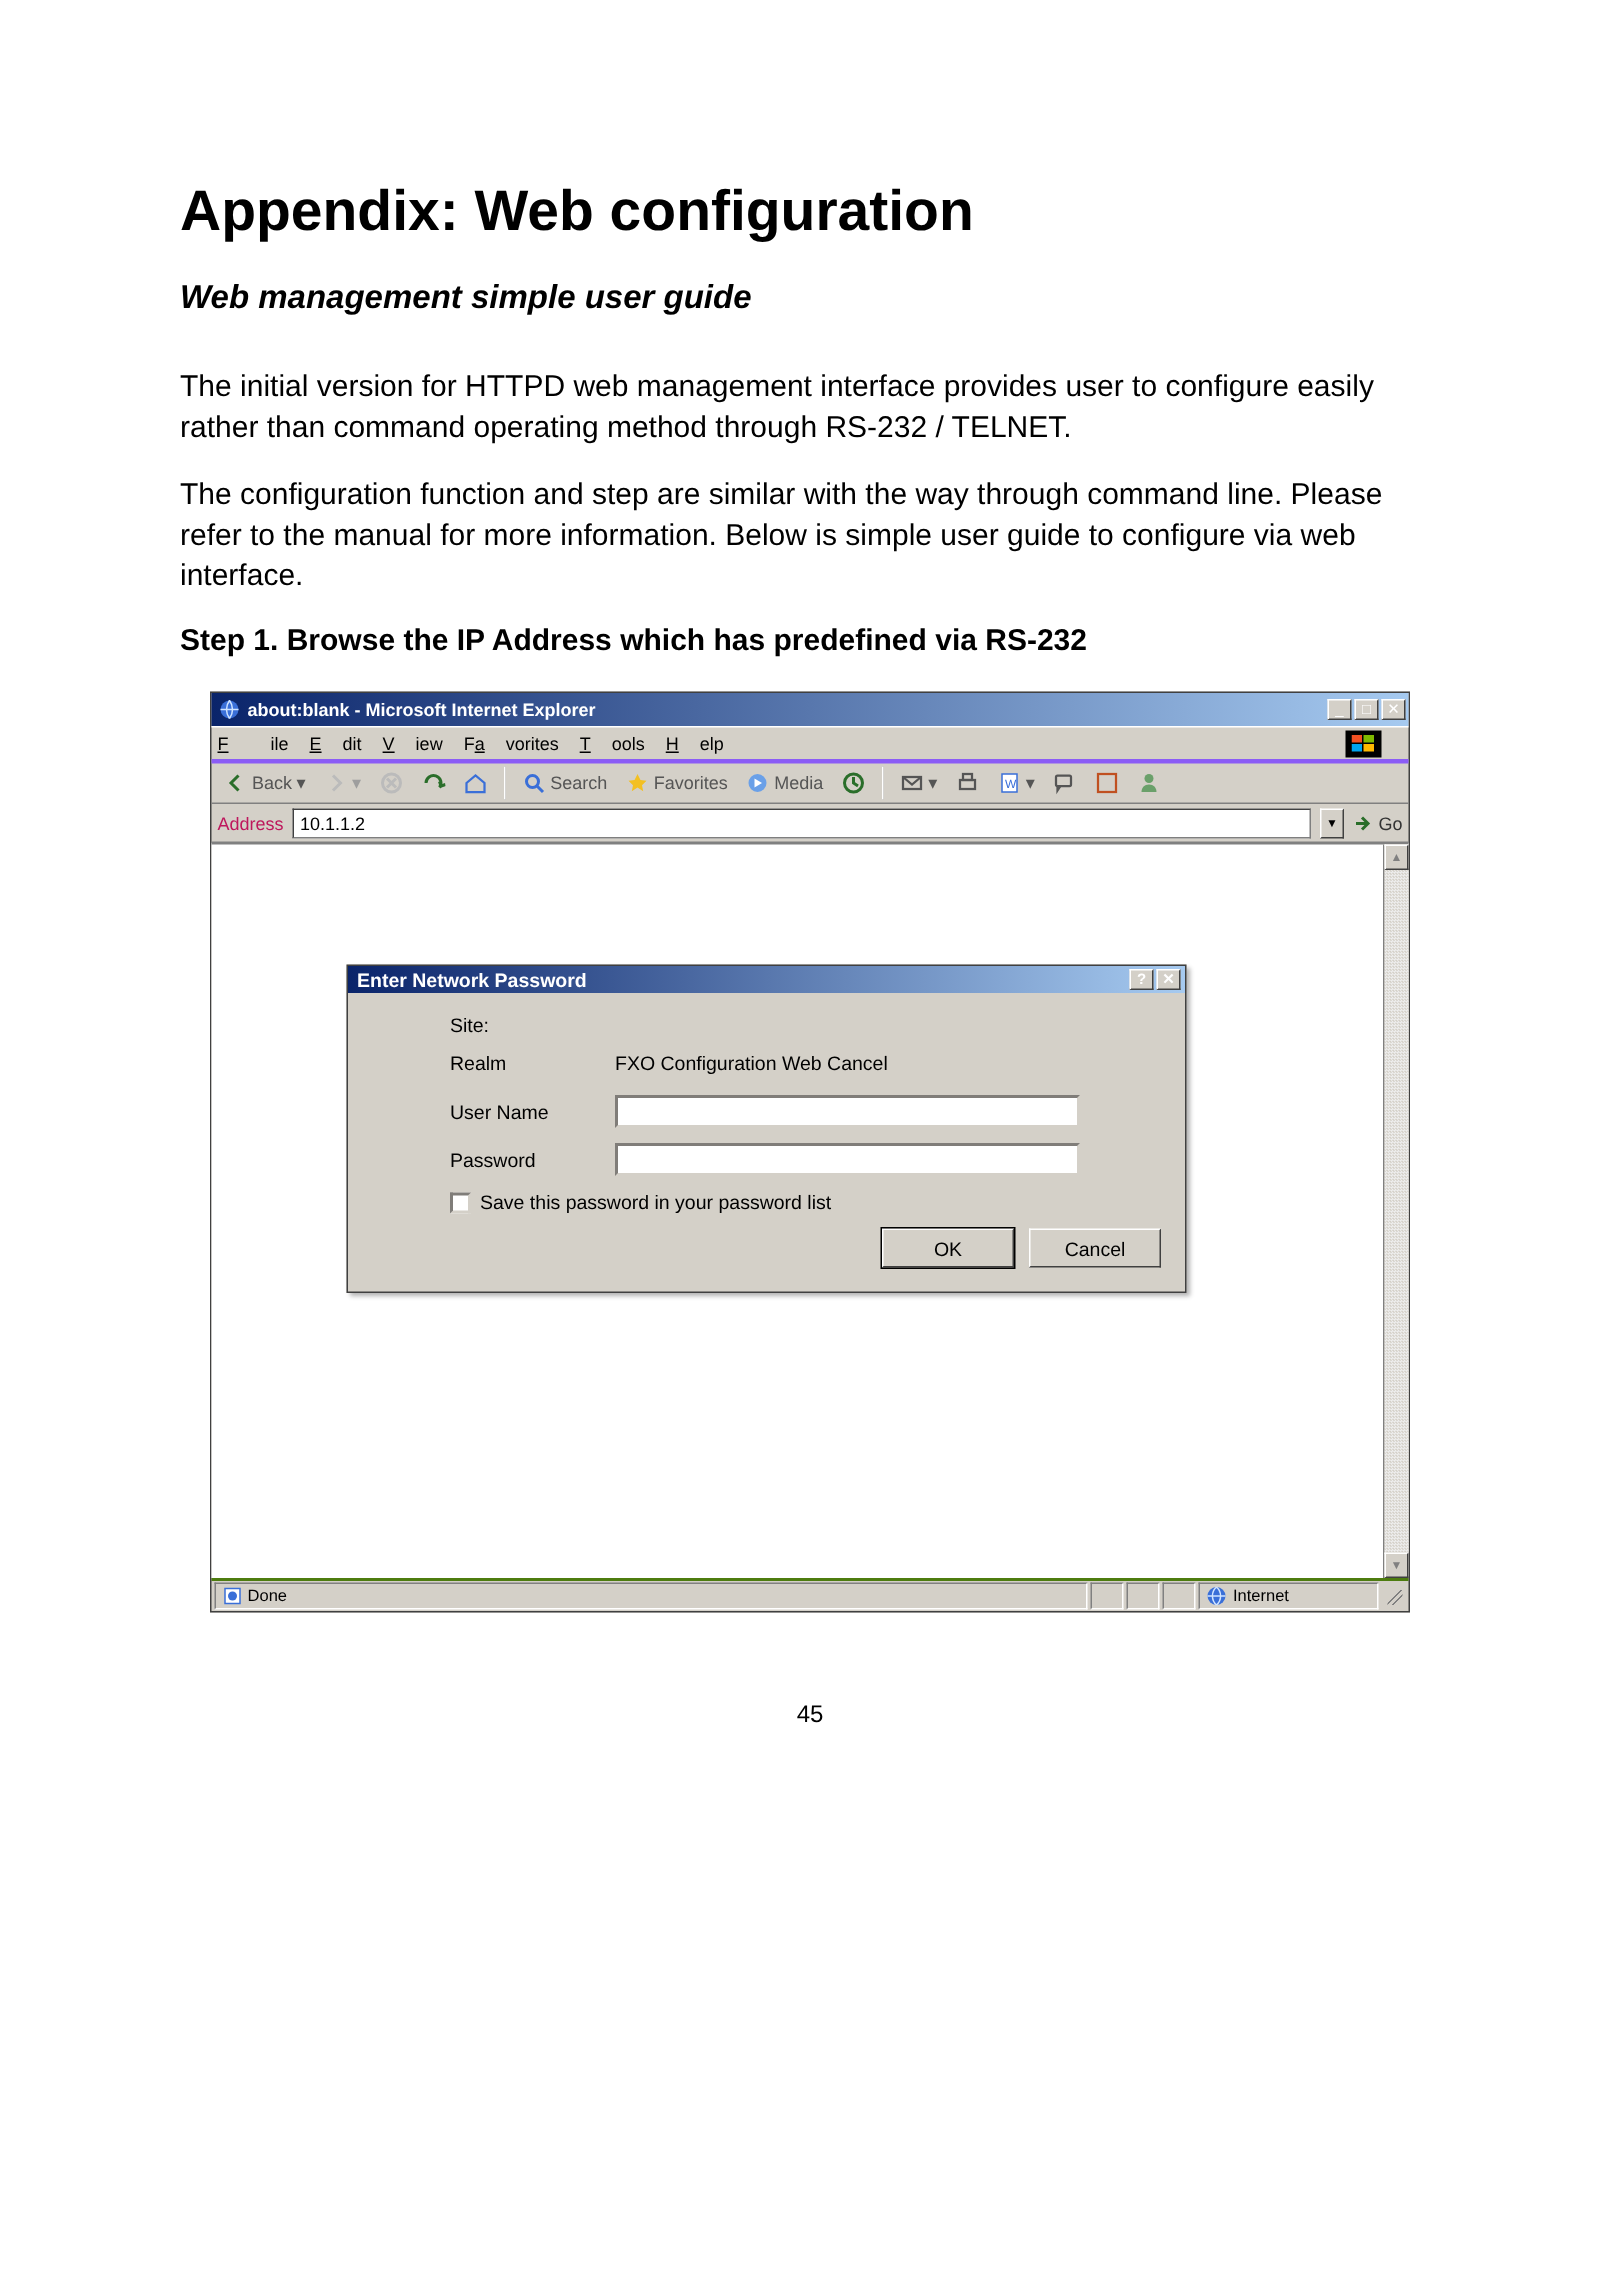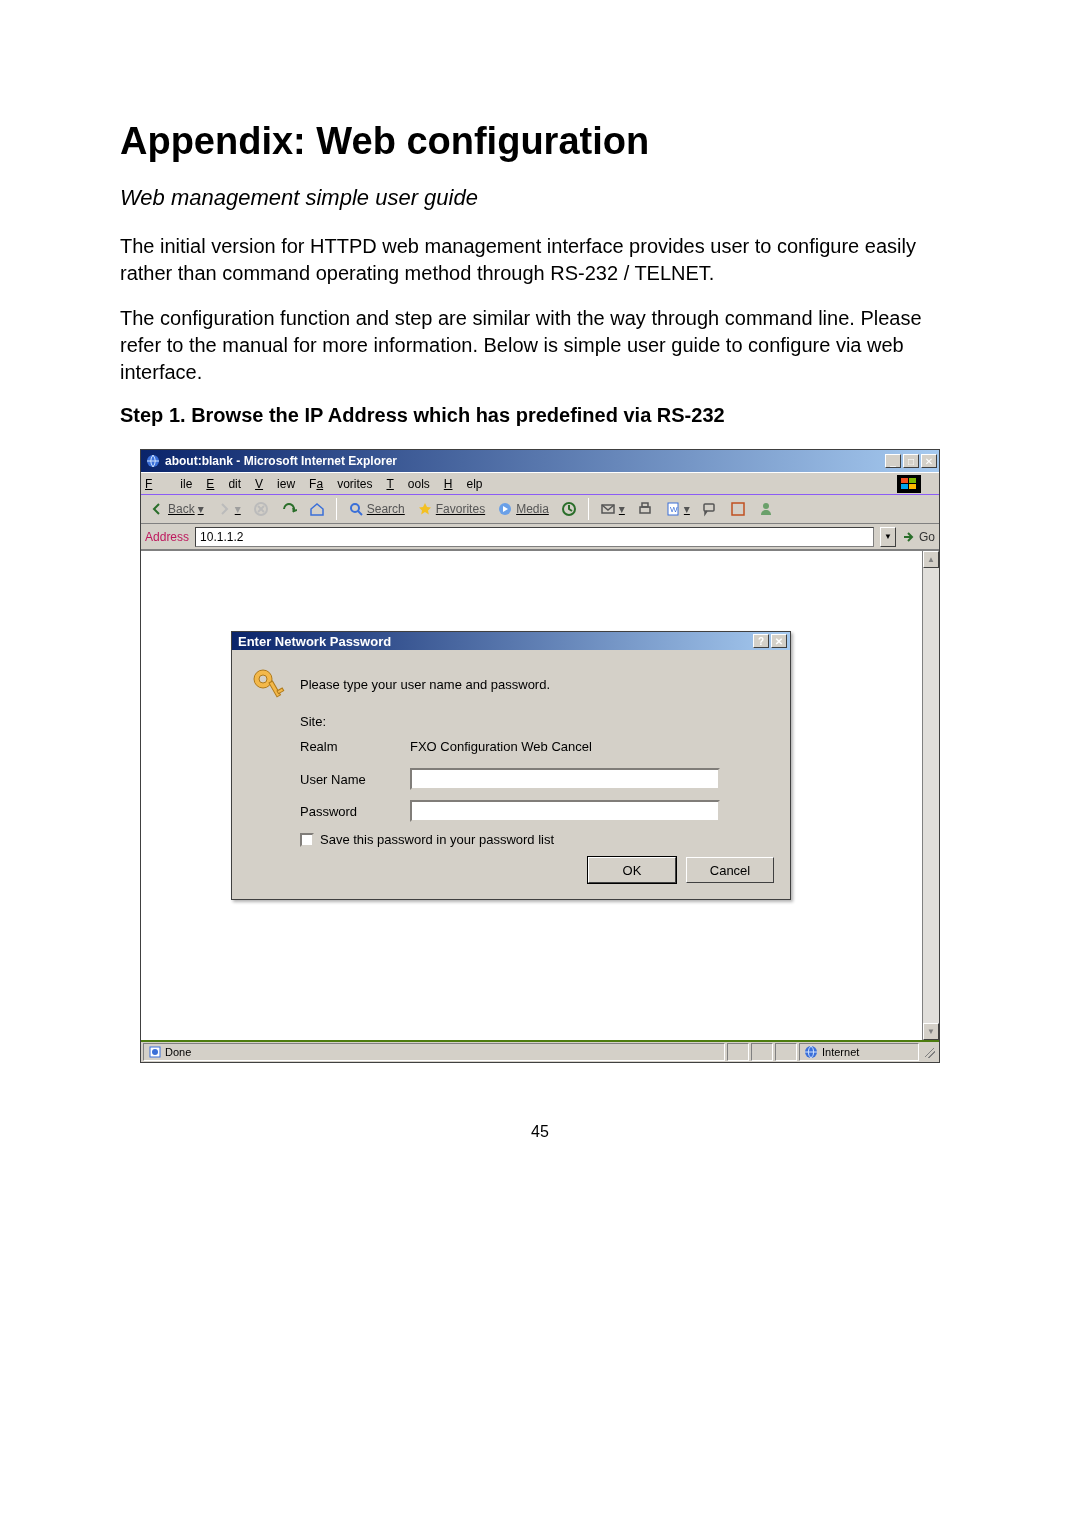--- a/index.html
+++ b/index.html
@@ -12,22 +12,22 @@
     color: #000;
   }
   h1 {
     font-size: 38px;
     font-weight: bold;
     margin-bottom: 22px;
   }
   h2.subheader {
     font-size: 22px;
     font-style: italic;
-    font-weight: normal;
-    margin-bottom: 22px;
+    font-weight: bold;
+    margin-bottom: 34px;
   }
   p.body-text {
     font-size: 20px;
     line-height: 1.35;
     margin-bottom: 18px;
   }
   p.step {
     font-size: 20px;
     font-weight: bold;
     margin-top: 6px;
@@ -75,24 +75,23 @@
   .menubar span { margin-right: 14px; }
   .menubar .u { text-decoration: underline; }
   .menubar .winlogo {
     margin-left:auto;
     width:24px;height:18px;
     background:#000; display:flex;align-items:center;justify-content:center;
   }
 
   .toolbar {
     display:flex; align-items:center; height:30px;
-    padding:0 4px; border-top:1px solid #8b5cf6;
+    padding:0 4px; border-top:3px solid #8b5cf6;
     border-bottom:1px solid #808080;
     gap:4px;
-    text-decoration:underline;
   }
   .tbtn {
     display:flex;align-items:center;gap:3px;
     padding:2px 4px; color:#555;
   }
   .tbtn.disabled{ color:#9e9e9e;}
   .tbtn svg{width:16px;height:16px;}
   .sep{width:1px;height:22px;background:#808080;margin:0 3px;border-right:1px solid #fff;}
 
   .addrbar{
@@ -341,31 +340,20 @@
   <div class="content">
     <div class="content-inner">
 
       <div class="dialog">
         <div class="dlg-title">
           <span class="t">Enter Network Password</span>
           <div class="win-btn">?</div>
           <div class="win-btn">✕</div>
         </div>
         <div class="dlg-body">
-          <div class="dlg-row">
-            <div class="key-icon">
-              <svg width="38" height="38" viewBox="0 0 38 38">
-                <circle cx="14" cy="14" r="9" fill="#f3b84a" stroke="#b07a1a" stroke-width="1"></circle>
-                <circle cx="14" cy="14" r="4" fill="#d4d0c8" stroke="#b07a1a"></circle>
-                <rect x="20" y="18" width="4" height="16" fill="#f3b84a" stroke="#b07a1a" transform="rotate(-30 20 18)"></rect>
-                <rect x="28" y="26" width="6" height="3" fill="#f3b84a" stroke="#b07a1a" transform="rotate(-30 28 26)"></rect>
-              </svg>
-            </div>
-            <span>Please type your user name and password.</span>
-          </div>
           <div class="dlg-row" style="padding-left:52px;">
             <span class="field-lbl">Site:</span>
             <span></span>
           </div>
           <div class="dlg-row" style="padding-left:52px;">
             <span class="field-lbl">Realm</span>
             <span>FXO Configuration Web Cancel</span>
           </div>
           <div class="dlg-row" style="padding-left:52px;margin-top:14px;">
             <span class="field-lbl"><span class="u">U</span>ser Name</span>

